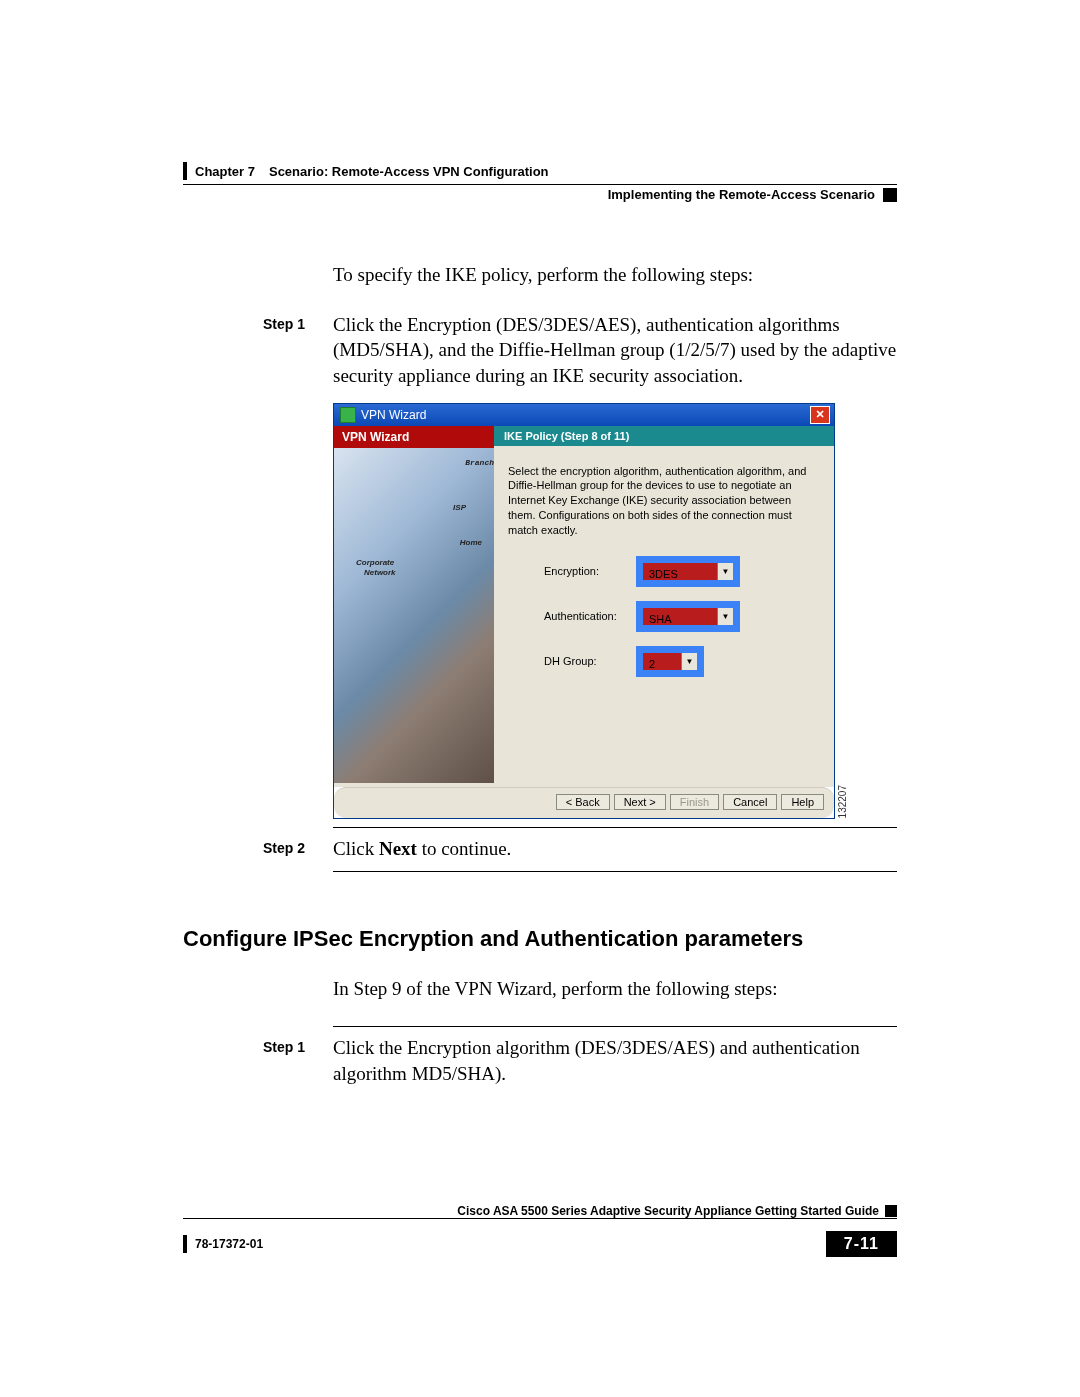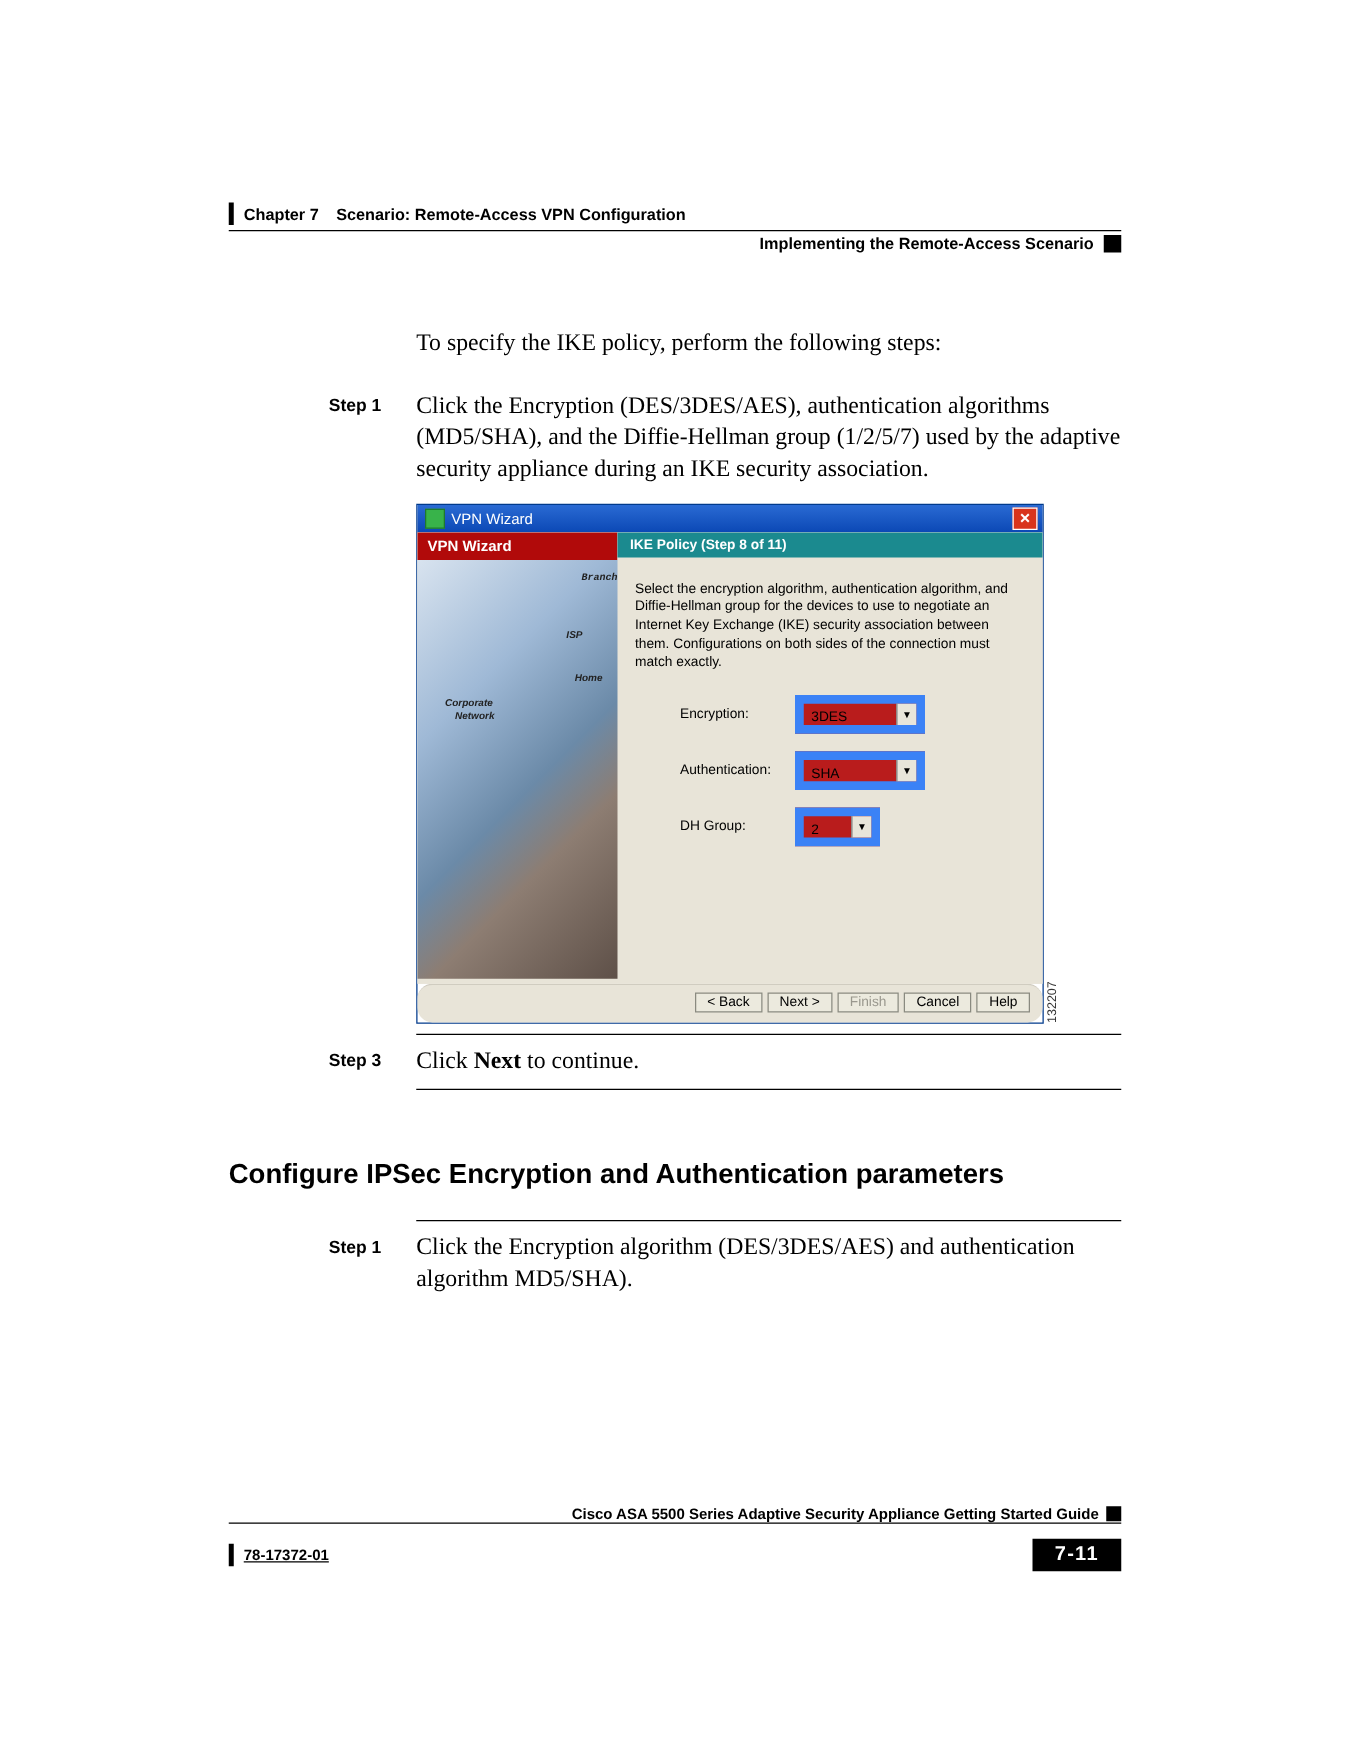--- a/index.html
+++ b/index.html
@@ -55,21 +55,21 @@
     position: absolute;
     left: 135px; right: 135px;
     bottom: 140px;
     font-family: Arial, Helvetica, sans-serif;
     font-size: 12px;
     font-weight: bold;
   }
   .ftr-rule { border: 0; border-top: 1px solid #000; margin: 0 0 2px 0; }
   .ftr-row1 { display: flex; align-items: center; justify-content: flex-end; }
   .ftr-sq-sm { width: 12px; height: 12px; background: #000; margin-left: 6px; }
-  .ftr-row2 { display: flex; align-items: center; justify-content: space-between; margin-top: 12px; text-decoration: underline; }
+  .ftr-row2 { display: flex; align-items: center; justify-content: space-between; margin-top: 12px; }
   .ftr-left { display:flex; align-items:center; }
   .ftr-bar { width: 4px; height: 18px; background: #000; margin-right: 8px; }
   .page-num-box { background:#000; color:#fff; padding: 4px 18px; font-size:16px; font-weight:bold; letter-spacing:1px;}
 
   
   .figure-wrap { margin: 14px 0 8px 150px; display:flex; align-items:flex-end; }
   .vpn-window { width: 500px; border: 1px solid #003a8c; font-family: Tahoma, Arial, sans-serif; font-size: 11px; }
   .titlebar {
     height: 22px;
     background: linear-gradient(to bottom, #2a6ad3, #0b48b5);
@@ -188,28 +188,29 @@
           <div class="wbtn">Cancel</div>
           <div class="wbtn">Help</div>
         </div>
       </div>
       <div class="fig-id">132207</div>
     </div>
 
     <hr class="step-divider">
 
     <div class="step-row">
-      <div class="step-label">Step 3</div>
+      <div class="step-label">Step 2</div>
       <div class="step-text">
         <span>Click </span><b>Next</b><span> to continue.</span>
       </div>
     </div>
     <hr class="step-divider">
 
     <div class="section-heading">Configure IPSec Encryption and Authentication parameters</div>
+    <div class="body-text" style="margin:0 0 24px 150px;">In Step 9 of the VPN Wizard, perform the following steps:</div>
 
     <hr class="step-divider">
     <div class="step-row">
       <div class="step-label">Step 1</div>
       <div class="step-text">Click the Encryption algorithm (DES/3DES/AES) and authentication algorithm MD5/SHA).</div>
     </div>
   </div>
 
   <div class="ftr">
     <div class="ftr-row1">

